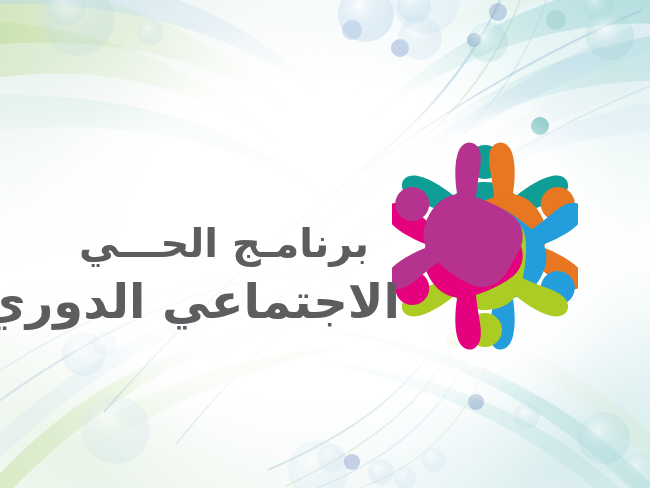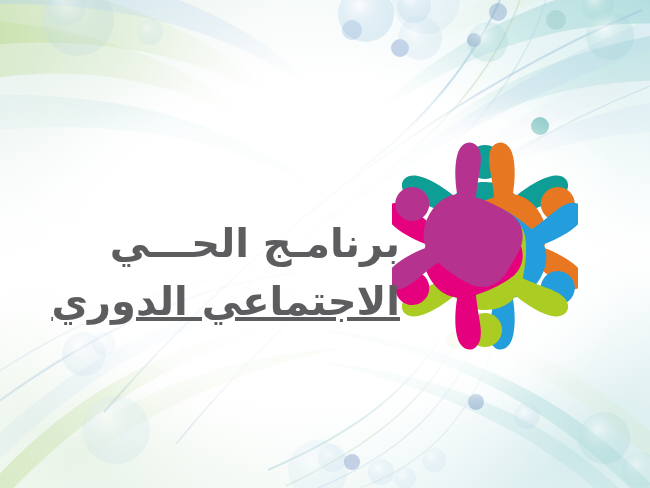--- a/index.html
+++ b/index.html
@@ -52,40 +52,39 @@
   }
   .logo-mark svg { display: block; width: 100%; height: 100%; }
 
   
   .wordmark {
     position: absolute;
     left: 48px;
     top: 214px;
     width: 352px;
     direction: rtl;
-    text-align: right;
+    text-align: center;
     color: #5d5d60;
     user-select: none;
   }
   .wordmark-line {
     display: block;
     font-family: "DejaVu Sans", "Liberation Sans", sans-serif;
     font-weight: 700;
     color: #5d5d60;
     white-space: nowrap;
     letter-spacing: 0px;
   }
   .wordmark-line.line-1 {
     font-size: 40px;
     line-height: 58px;
   }
   .wordmark-line.line-2 {
-    font-size: 40px;
+    font-size: 48px;
     line-height: 58px;
-    text-decoration: underline;
   }
 </style>
 </head>
 <body>
 
 <div class="banner">
 
   <div class="bg-layer bg-base"></div>
 
   <div class="bg-layer">

